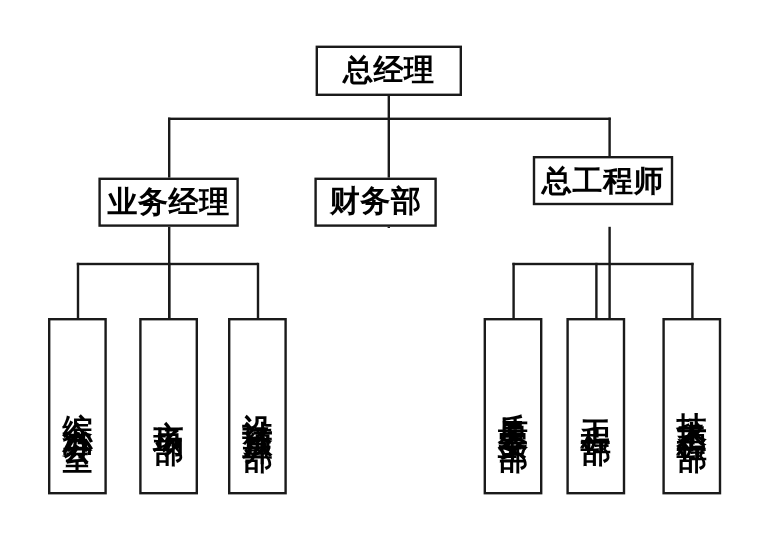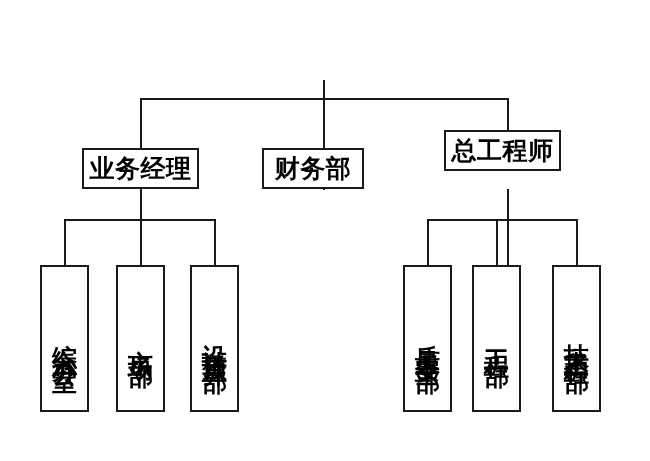--- a/index.html
+++ b/index.html
@@ -83,20 +83,23 @@
   <div class="line v" style="left:64px; top:219px; height:48px;"></div>
   <div class="line v" style="left:140px; top:219px; height:48px;"></div>
   <div class="line v" style="left:214px; top:219px; height:48px;"></div>
 
   <div class="line v" style="left:507px; top:189px; height:78px;"></div>
   <div class="line h" style="left:427px; top:219px; width:151px;"></div>
   <div class="line v" style="left:427px; top:219px; height:48px;"></div>
   <div class="line v" style="left:496px; top:219px; height:48px;"></div>
   <div class="line v" style="left:576px; top:219px; height:48px;"></div>
 
+  <div class="node horiz" style="left:263px; top:38px; width:122px; height:42px;">
+    <span class="label">总经理</span>
+  </div>
 
   <div class="node horiz" style="left:82px; top:148px; width:117px; height:41px;justify-content:center;">
     <span class="label">业务经理</span>
   </div>
 
   <div class="node horiz" style="left:262px; top:148px; width:102px; height:41px;font-family:Liberation Serif, serif;">
     <span class="label">财务部</span>
   </div>
 
   <div class="node horiz" style="left:444px; top:130px; width:117px; height:41px;">

